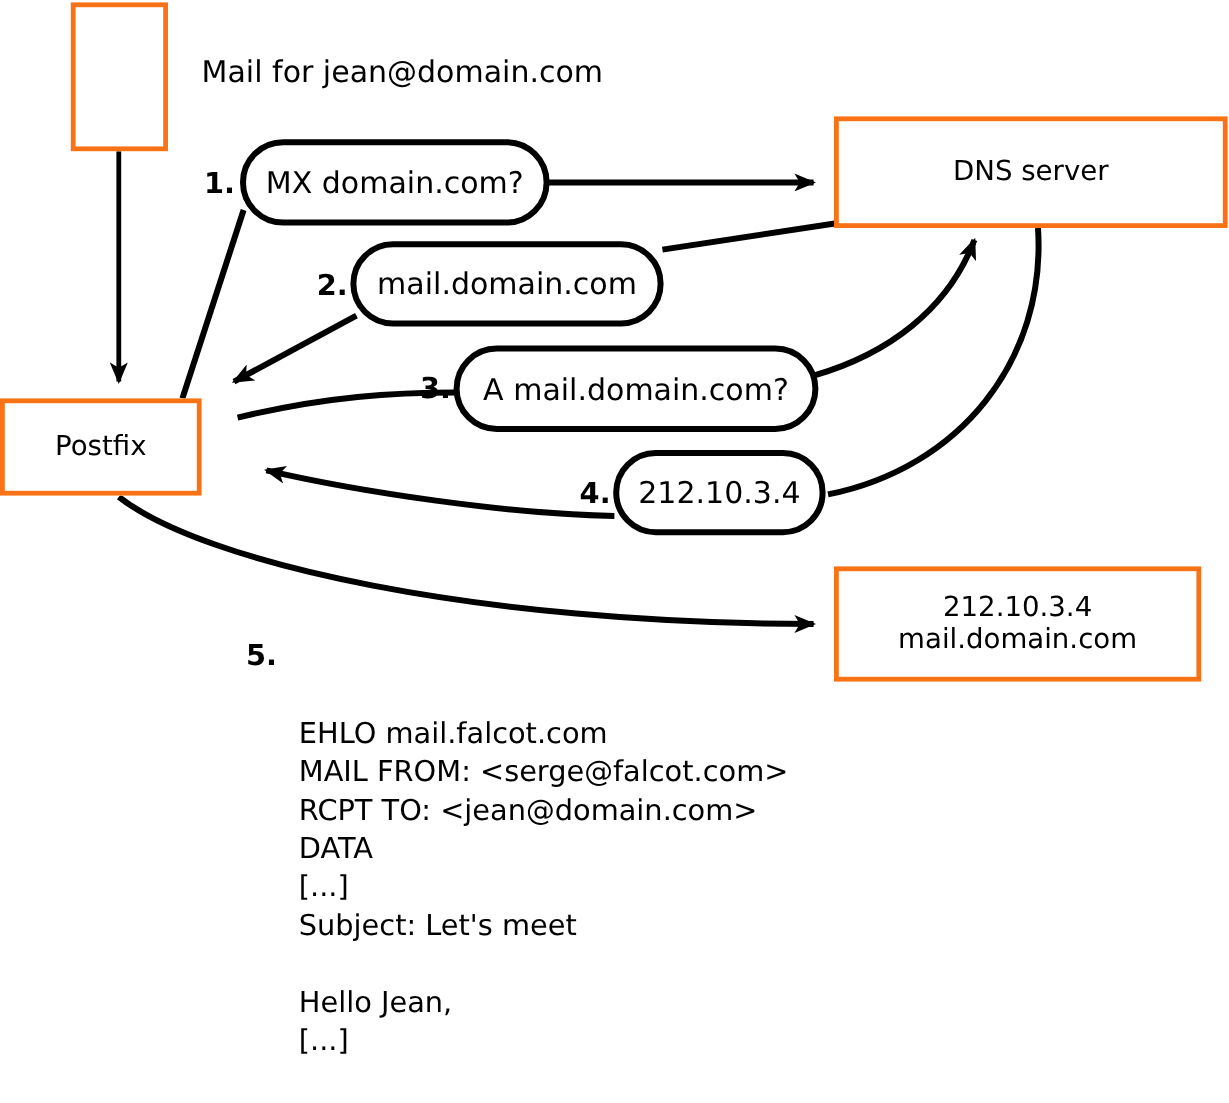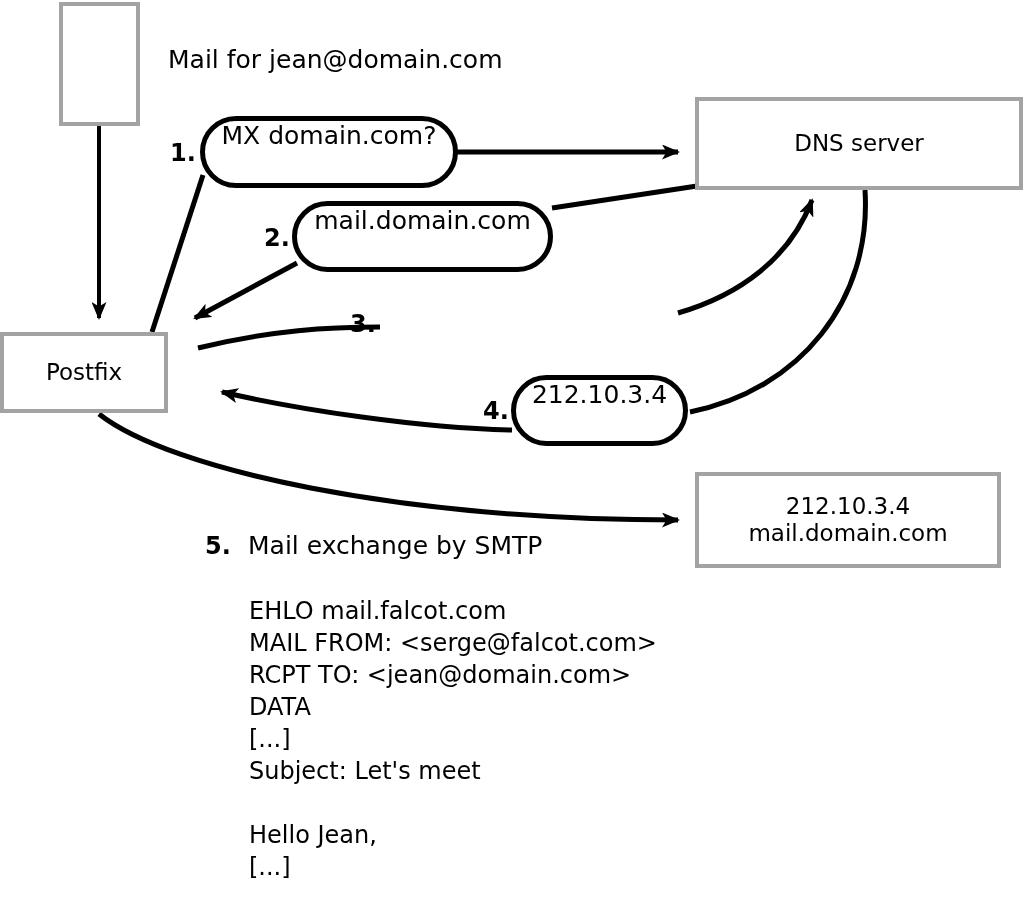--- a/index.html
+++ b/index.html
@@ -21,41 +21,41 @@
     left: 0;
     top: 0;
     width: 1024px;
     height: 919px;
     pointer-events: none;
   }
   
   .node-box {
     position: absolute;
     box-sizing: border-box;
-    border: 4px solid #a3a3a3;
+    border: 4px solid #f97316;
     background: #fff;
     display: flex;
     align-items: center;
     justify-content: center;
     text-align: center;
     line-height: 1.18;
   }
   .node-label {
     font-size: 23px;
     white-space: pre-line;
   }
   
   .bubble {
     position: absolute;
     box-sizing: border-box;
     border: 5px solid #000;
     background: #fff;
     border-radius: 40px;
     display: flex;
-    align-items: flex-start;
+    align-items: center;
     justify-content: center;
     z-index: 5;
   }
   .bubble-label {
     font-size: 25px;
     white-space: nowrap;
   }
   .step-num {
     position: absolute;
     font-size: 24px;
@@ -164,28 +164,30 @@
   <div class="bubble" style="left:200px; top:116px; width:258px; height:72px;">
     <span class="bubble-label">MX domain.com?</span>
   </div>
 
   <div class="step-num" style="left:264px; top:224px;">2.</div>
   <div class="bubble" style="left:292px; top:201px; width:261px; height:71px;">
     <span class="bubble-label">mail.domain.com</span>
   </div>
 
   <div class="step-num" style="left:350px; top:310px;">3.</div>
+  <div class="bubble" style="left:378px; top:288px; width:304px; height:72px;">
+    <span class="bubble-label">A mail.domain.com?</span>
+  </div>
 
   <div class="step-num" style="left:483px; top:397px;">4.</div>
   <div class="bubble" style="left:511px; top:375px; width:177px; height:71px;">
     <span class="bubble-label">212.10.3.4</span>
   </div>
 
   <div class="step5-num" style="left:205px; top:532px;">5.</div>
-  <div class="step5-text" style="left:248px; top:531px;">Mail exchange by SMTP</div>
 
   <div class="transcript" style="left:249px; top:595px;">EHLO mail.falcot.com
 MAIL FROM: &lt;serge@falcot.com&gt;
 RCPT TO: &lt;jean@domain.com&gt;
 DATA
 [...]
 Subject: Let's meet
 
 Hello Jean,
 [...]

